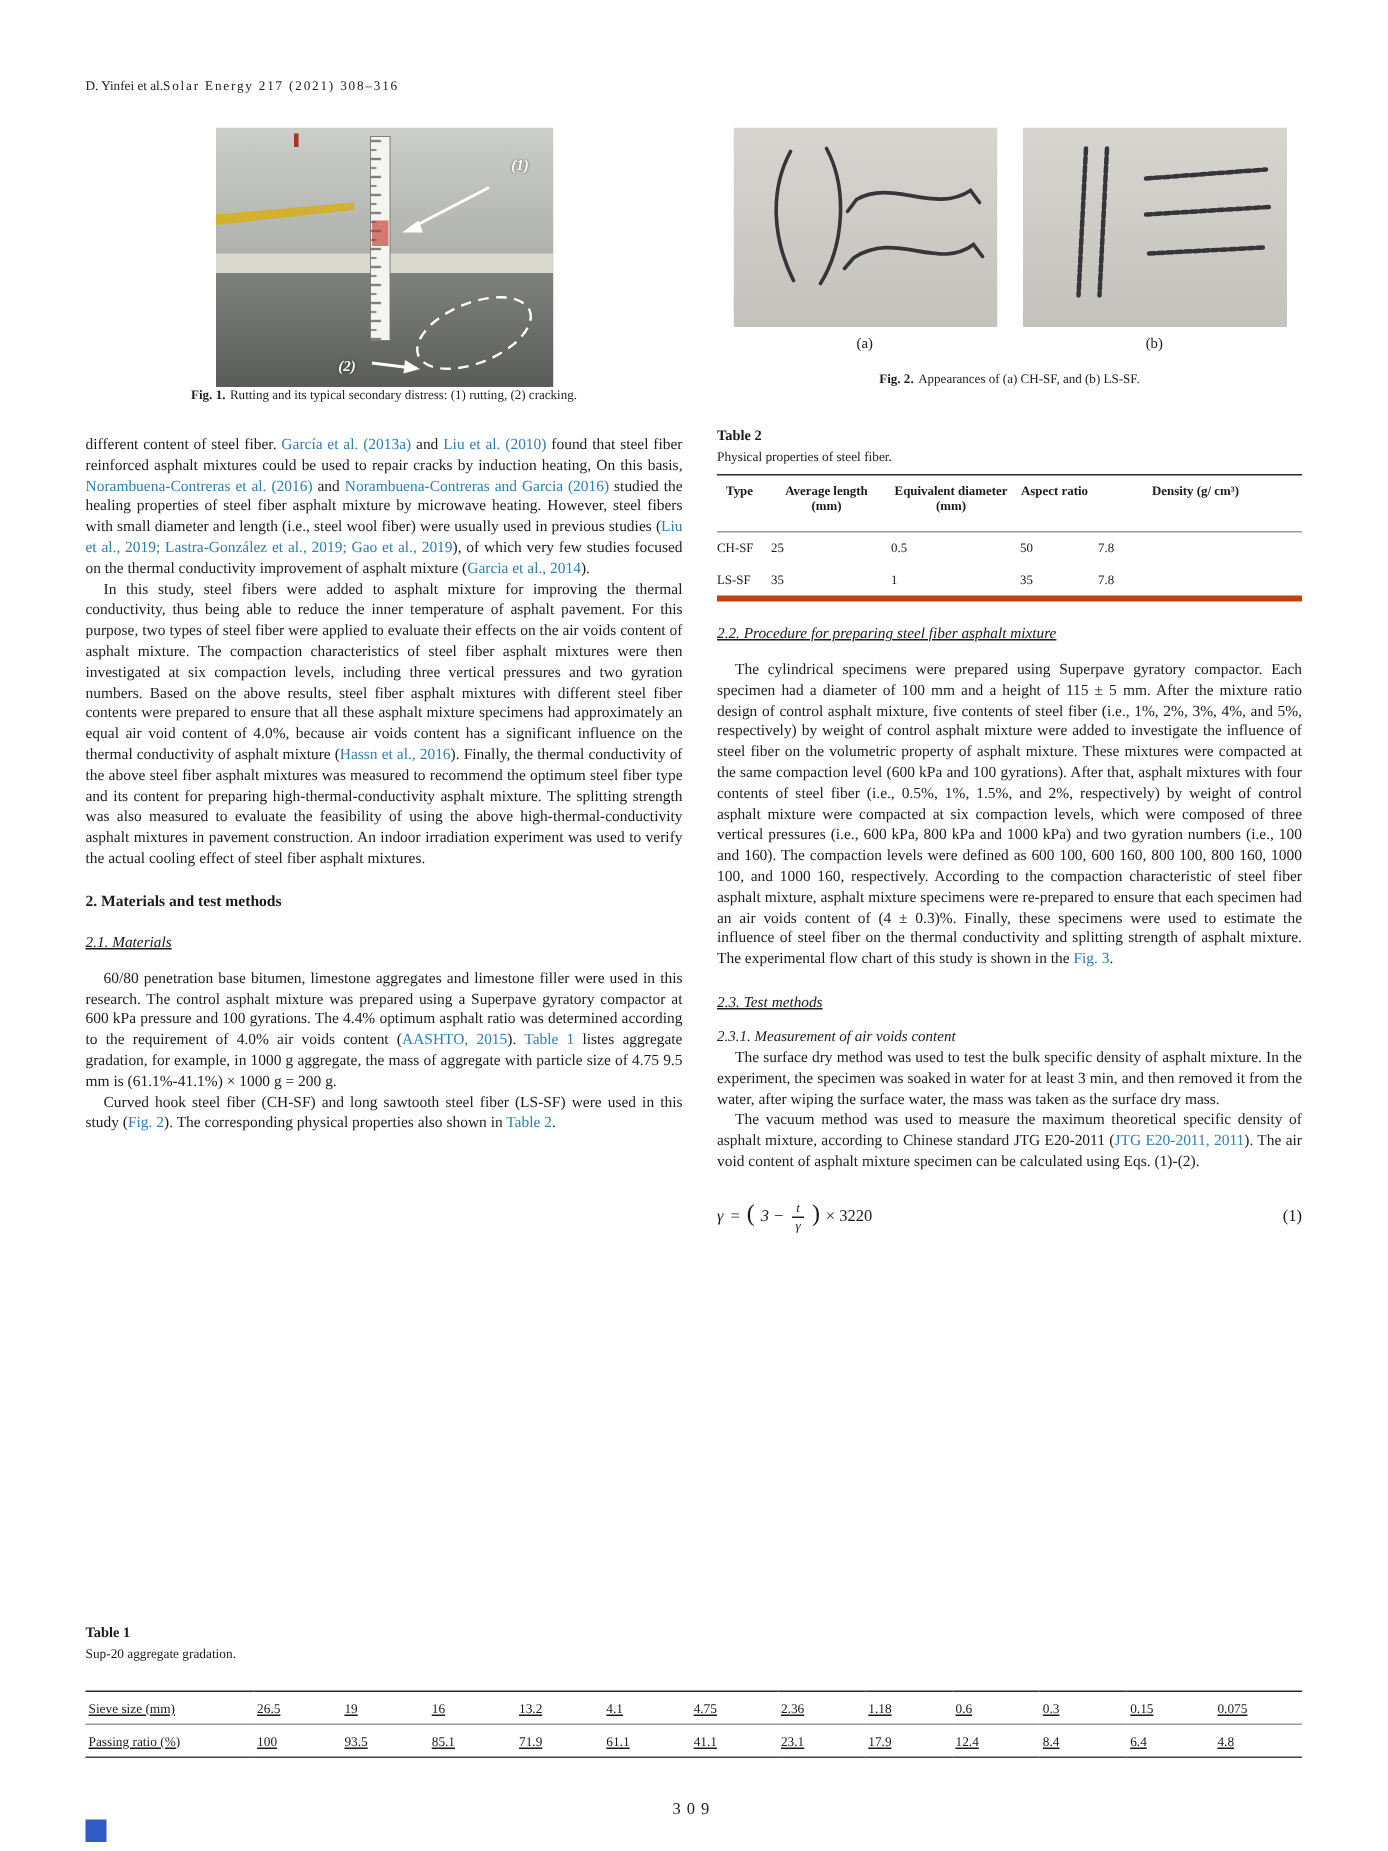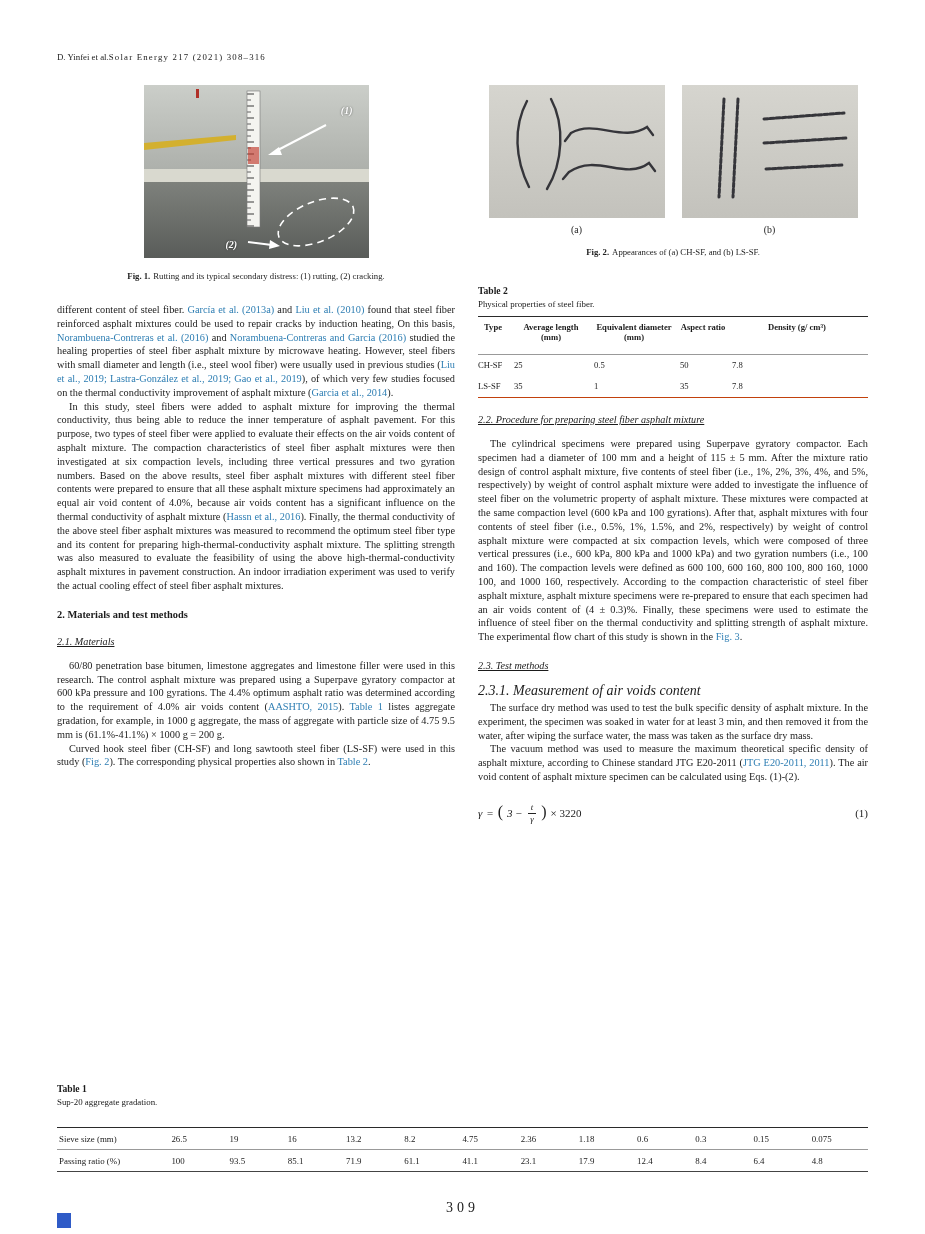--- a/index.html
+++ b/index.html
@@ -17,76 +17,76 @@
   .col-left { left:57px; width:398px; }
   .col-right { left:478px; width:390px; }
 
   .body-text { font-size:10.3px; line-height:13.8px; text-align:justify; }
   .body-text.indent { text-indent:12px; }
   .body-text + .body-text { margin-top:0; }
   .link { color:var(--link-color,#2e7eb3); cursor:pointer; }
 
   .sec-heading { font-size:10.4px; font-weight:700; margin:16px 0 12px; }
   .subsec-heading { font-size:10.2px; font-weight:400; font-style:italic; margin:16px 0 12px;text-decoration:underline; }
-  .subsubsec-heading { font-size:14px; font-weight:400; font-style:italic; margin:12px 0 2px; }
+  .subsubsec-heading { font-size:10.0px; font-weight:400; font-style:italic; margin:12px 0 2px; }
 
   
   .figure { margin:0; }
   .fig1 { margin-bottom:22px; }
   .fig1-photo { position:relative; width:225px; height:173px; margin:0 auto; }
   .ann { position:absolute; color:#fff; font-size:10px; font-weight:700; font-style:italic;
          text-shadow:0 0 2px rgba(0,0,0,.6); }
   .ann1 { right:16px; top:20px; }
   .ann2 { left:82px; bottom:8px; }
-  .fig-caption { text-align:center; font-size:8.7px; margin-top:13px; color:#1d1d1d; }
+  .fig-caption { text-align:center; font-size:8.7px; color:#1d1d1d; }
   .cap-label { font-weight:700; margin-right:3px; }
 
   .fig2 { margin-bottom:28px; }
   .fig2-photos { display:flex; justify-content:center; gap:17px; }
   .fig2-photo { width:176px; height:133px; }
   .fig2-labels { display:flex; justify-content:center; gap:17px; margin-top:6px; font-size:9.8px; }
   .fig2-labels span { width:176px; text-align:center; }
   .fig2 .fig-caption { margin-top:12px; }
 
   
   .table-block .table-label { font-weight:700; font-size:9.6px; }
   .table-block .table-caption { font-size:8.9px; margin:3px 0 7px; }
   table { width:100%; border-collapse:collapse; }
   .t2 { font-size:8.6px; border-top:1px solid #2a2a2a; }
   .t2 th { font-weight:700; text-align:center; vertical-align:top; padding:5px 6px 12px 0; }
   .t2 thead tr { border-bottom:0.8px solid #999; }
   .t2 td { text-align:left; vertical-align:top; padding:5px 6px 6px 0; }
-  .t2 tbody tr:last-child { border-bottom:1px solid #c2410c; }
+  .t2 tbody tr:last-child { border-bottom:4px solid #c2410c; }
   .t2 th:nth-child(1), .t2 td:nth-child(1) { width:36px; }
   .t2 th:nth-child(2), .t2 td:nth-child(2) { width:80px; }
   .t2 th:nth-child(3), .t2 td:nth-child(3) { width:86px;margin-left:28px; }
   .t2 th:nth-child(4), .t2 td:nth-child(4) { width:52px; }
   .table2 { margin-bottom:14px; }
 
   .table1 { position:absolute; left:57px; top:1083px; width:811px; }
-  .t1 { font-size:8.9px; border-top:1.1px solid #2a2a2a; margin-top:20px; }
+  .t1 { font-size:8.9px; border-top:1.1px solid #2a2a2a; margin-top:20px;text-decoration:underline; }
   .t1 td { padding:5.5px 2px; text-align:left; }
   .t1 tr:first-child { border-bottom:0.8px solid #999; }
   .t1 tr:last-child { border-bottom:1.1px solid #444; }
   .t1 td.rowlabel { width:112px; }
   .t1 td:not(.rowlabel) { width:58px; }
 
   
   .equation { display:flex; justify-content:space-between; align-items:center; margin-top:18px;
               font-size:11px; }
   .eq-body { display:inline-flex; align-items:center; gap:4px; font-style:italic; }
   .eq-paren { font-size:16px; font-style:normal; transform:translateY(-1px); }
   .frac { display:inline-flex; flex-direction:column; align-items:center; font-size:8.8px;
           line-height:1.15; margin:0 1px; }
   .frac .num { border-bottom:0.9px solid #222; padding:0 3px 1px; }
   .eq-post, .eq-number { font-style:normal; }
 
   
   .pg-footer { position:absolute; top:1200px; left:0; right:0; text-align:center;
-               font-size:14px; letter-spacing:4px; }
+               font-size:11px; letter-spacing:4px; }
   .corner-logo { position:absolute; left:57px; top:1213px; width:14px; height:15px;
                  background:var(--logo-blue,#2f5bc7); }
 </style>
 </head>
 <body>
 
 <div class="page">
 
   <header class="pg-header">
     <span class="authors">D. Yinfei et al.</span>
@@ -256,21 +256,21 @@
     <div class="table-label">Table 1</div>
     <div class="table-caption">Sup-20 aggregate gradation.</div>
     <table class="t1">
       <tbody>
         <tr>
           <td class="rowlabel">Sieve size (mm)</td>
         <td>26.5</td>
             <td>19</td>
             <td>16</td>
             <td>13.2</td>
-            <td>8.2</td>
+            <td>4.1</td>
             <td>4.75</td>
             <td>2.36</td>
             <td>1.18</td>
             <td>0.6</td>
             <td>0.3</td>
             <td>0.15</td>
             <td>0.075</td>
           </tr>
         <tr>
           <td class="rowlabel">Passing ratio (%)</td>

